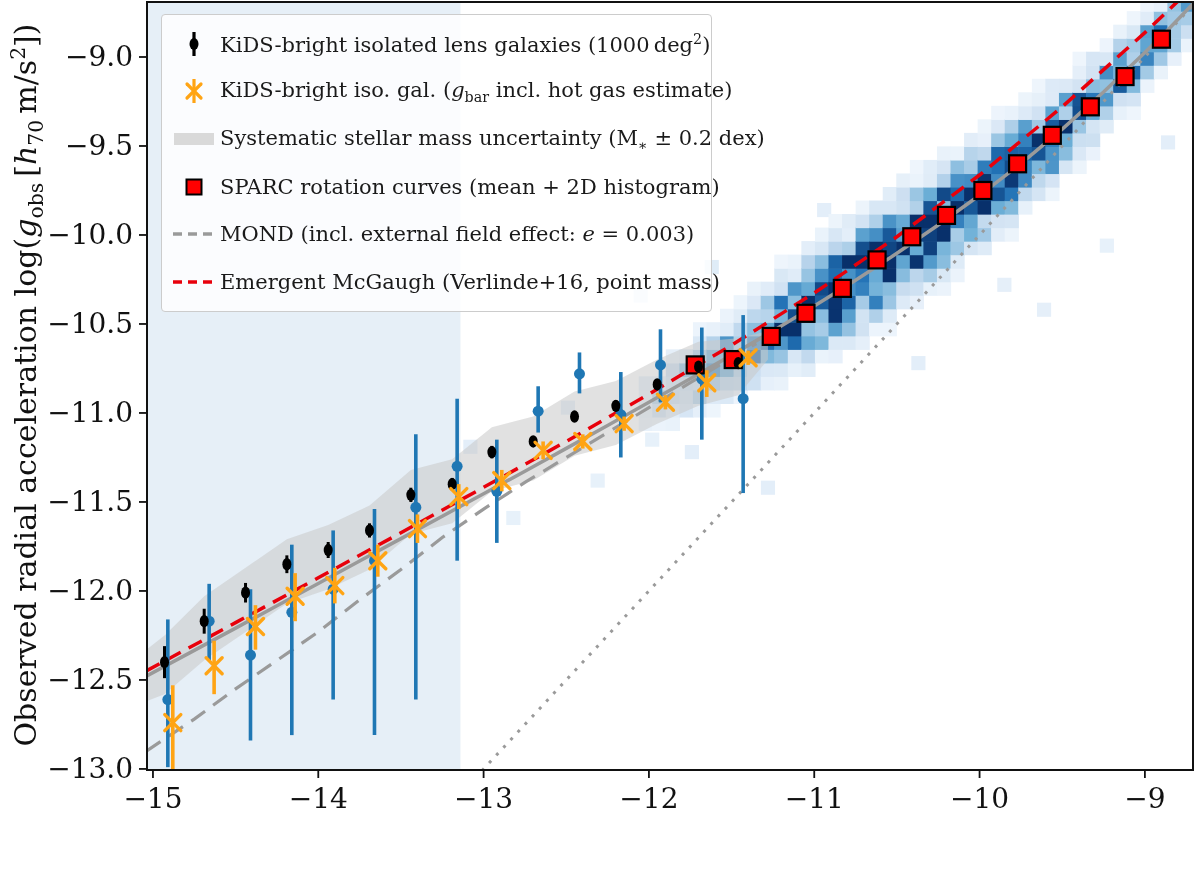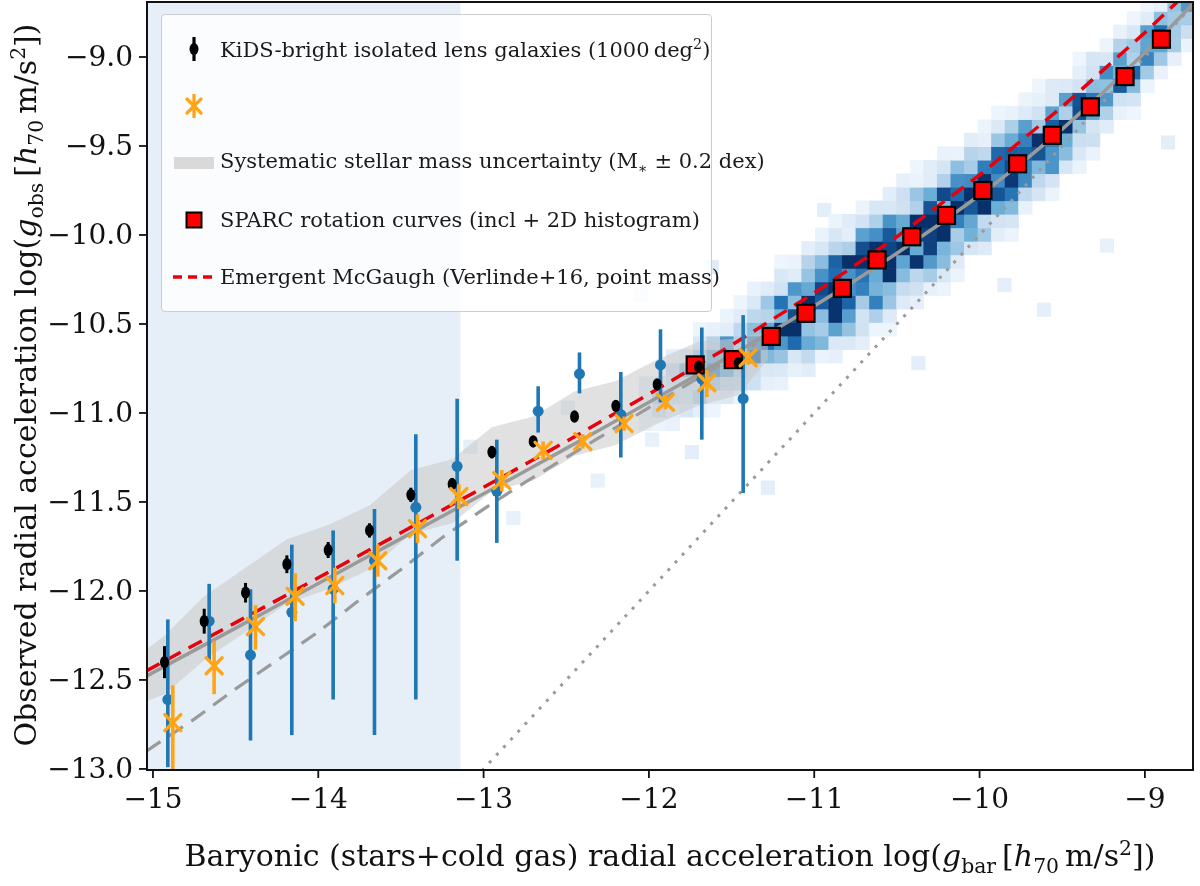--- a/index.html
+++ b/index.html
@@ -568,41 +568,49 @@
         <span class="legend-label">KiDS-bright isolated lens galaxies (1000 deg<sup>2</sup>)</span>
       </div>
       <div class="legend-row">
         <span class="legend-marker">
           <svg width="46" height="28">
             <line x1="23" y1="2" x2="23" y2="26" stroke="#ffa414" stroke-width="3.2"></line>
             <line x1="16" y1="7" x2="30" y2="21" stroke="#ffa414" stroke-width="3.2" stroke-linecap="round"></line>
             <line x1="16" y1="21" x2="30" y2="7" stroke="#ffa414" stroke-width="3.2" stroke-linecap="round"></line>
           </svg>
         </span>
+        <span class="legend-label">KiDS-bright iso. gal. (<i>g</i><sub>bar</sub> incl. hot gas estimate)</span>
       </div>
       <div class="legend-row">
         <span class="legend-marker">
           <svg width="46" height="28">
             <rect x="3" y="8" width="40" height="12" fill="#d9d9d9"></rect>
           </svg>
         </span>
         <span class="legend-label">Systematic stellar mass uncertainty (M<sub>∗</sub> ± 0.2 dex)</span>
       </div>
       <div class="legend-row">
         <span class="legend-marker">
           <svg width="46" height="28">
             <rect x="15.5" y="6.5" width="15" height="15" fill="#ff0000" stroke="#000" stroke-width="2"></rect>
           </svg>
         </span>
-        <span class="legend-label">SPARC rotation curves (incl + 2D histogram)</span>
+        <span class="legend-label">SPARC rotation curves (mean + 2D histogram)</span>
+      </div>
+      <div class="legend-row">
+        <span class="legend-marker">
+          <svg width="46" height="28">
+            <line x1="2" y1="14" x2="44" y2="14" stroke="#9a9a9a" stroke-width="3.4" stroke-dasharray="9 6"></line>
+          </svg>
+        </span>
+        <span class="legend-label">MOND (incl. external field effect: <i>e</i> = 0.003)</span>
       </div>
       <div class="legend-row">
         <span class="legend-marker">
           <svg width="46" height="28">
             <line x1="2" y1="14" x2="44" y2="14" stroke="#e8000b" stroke-width="3.4" stroke-dasharray="9 6"></line>
           </svg>
         </span>
         <span class="legend-label">Emergent McGaugh (Verlinde+16, point mass)</span>
       </div>
     </div>
-  <div class="axis-label x-axis-label">Baryonic (stars+cold gas) radial acceleration log(<i>g</i><sub>bar</sub> [<i>h</i><sub>70</sub> m/s<sup>2</sup>])</div>
   <div class="axis-label y-axis-label">Observed radial acceleration log(<i>g</i><sub>obs</sub> [<i>h</i><sub>70</sub> m/s<sup>2</sup>])</div>
 </div>
 
 </body></html>

